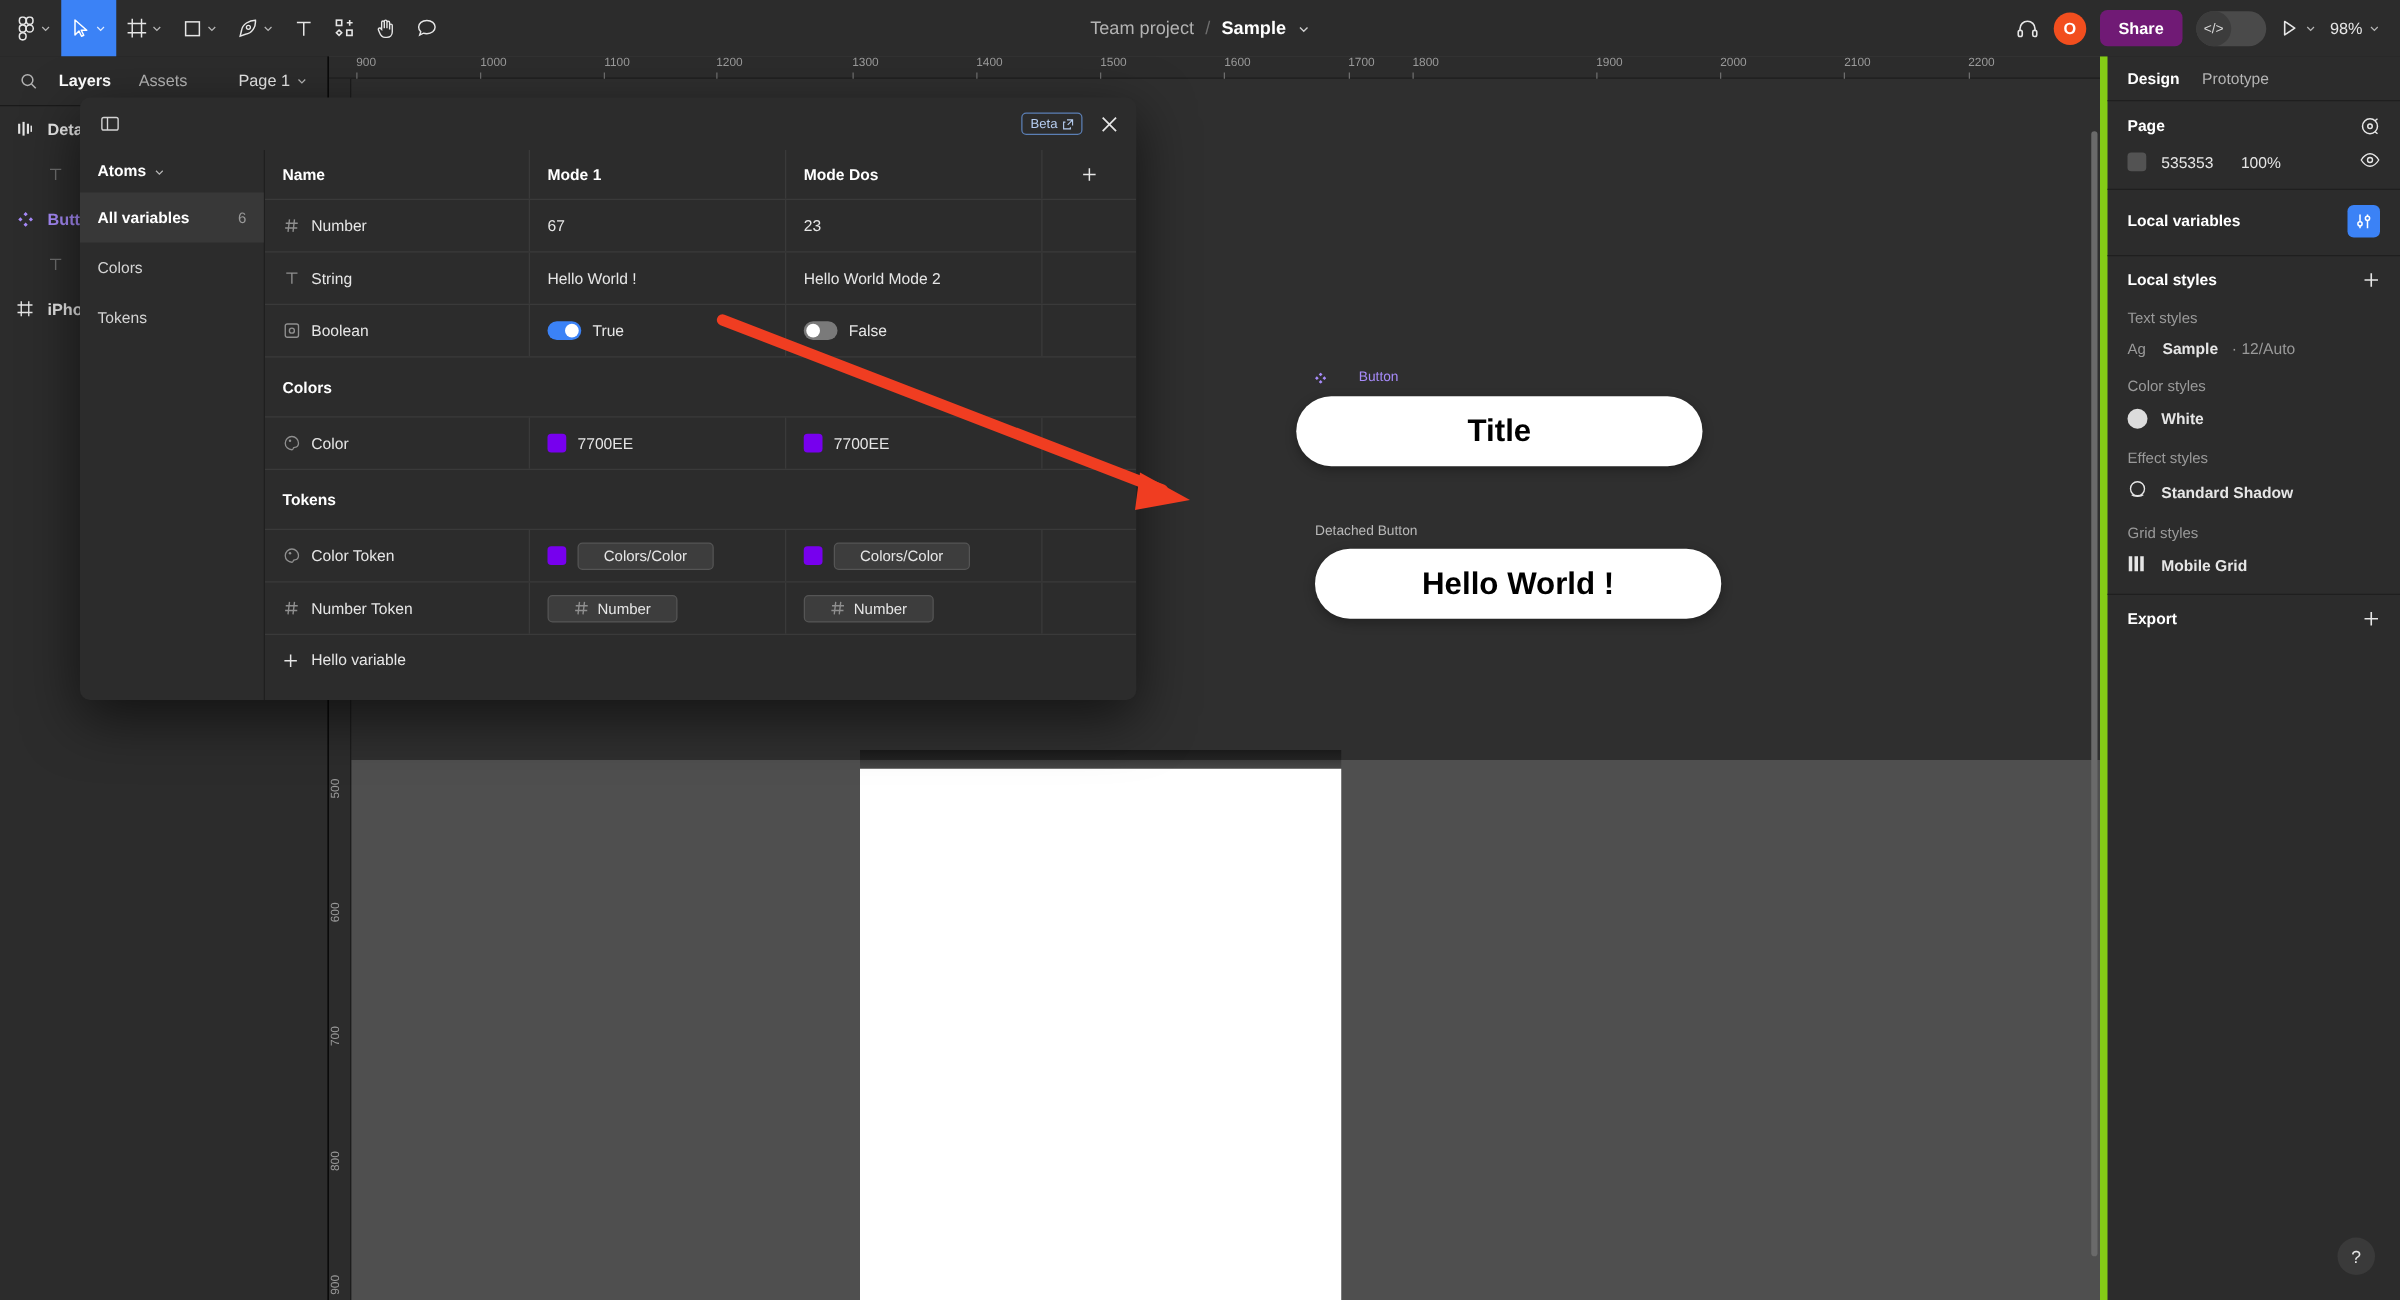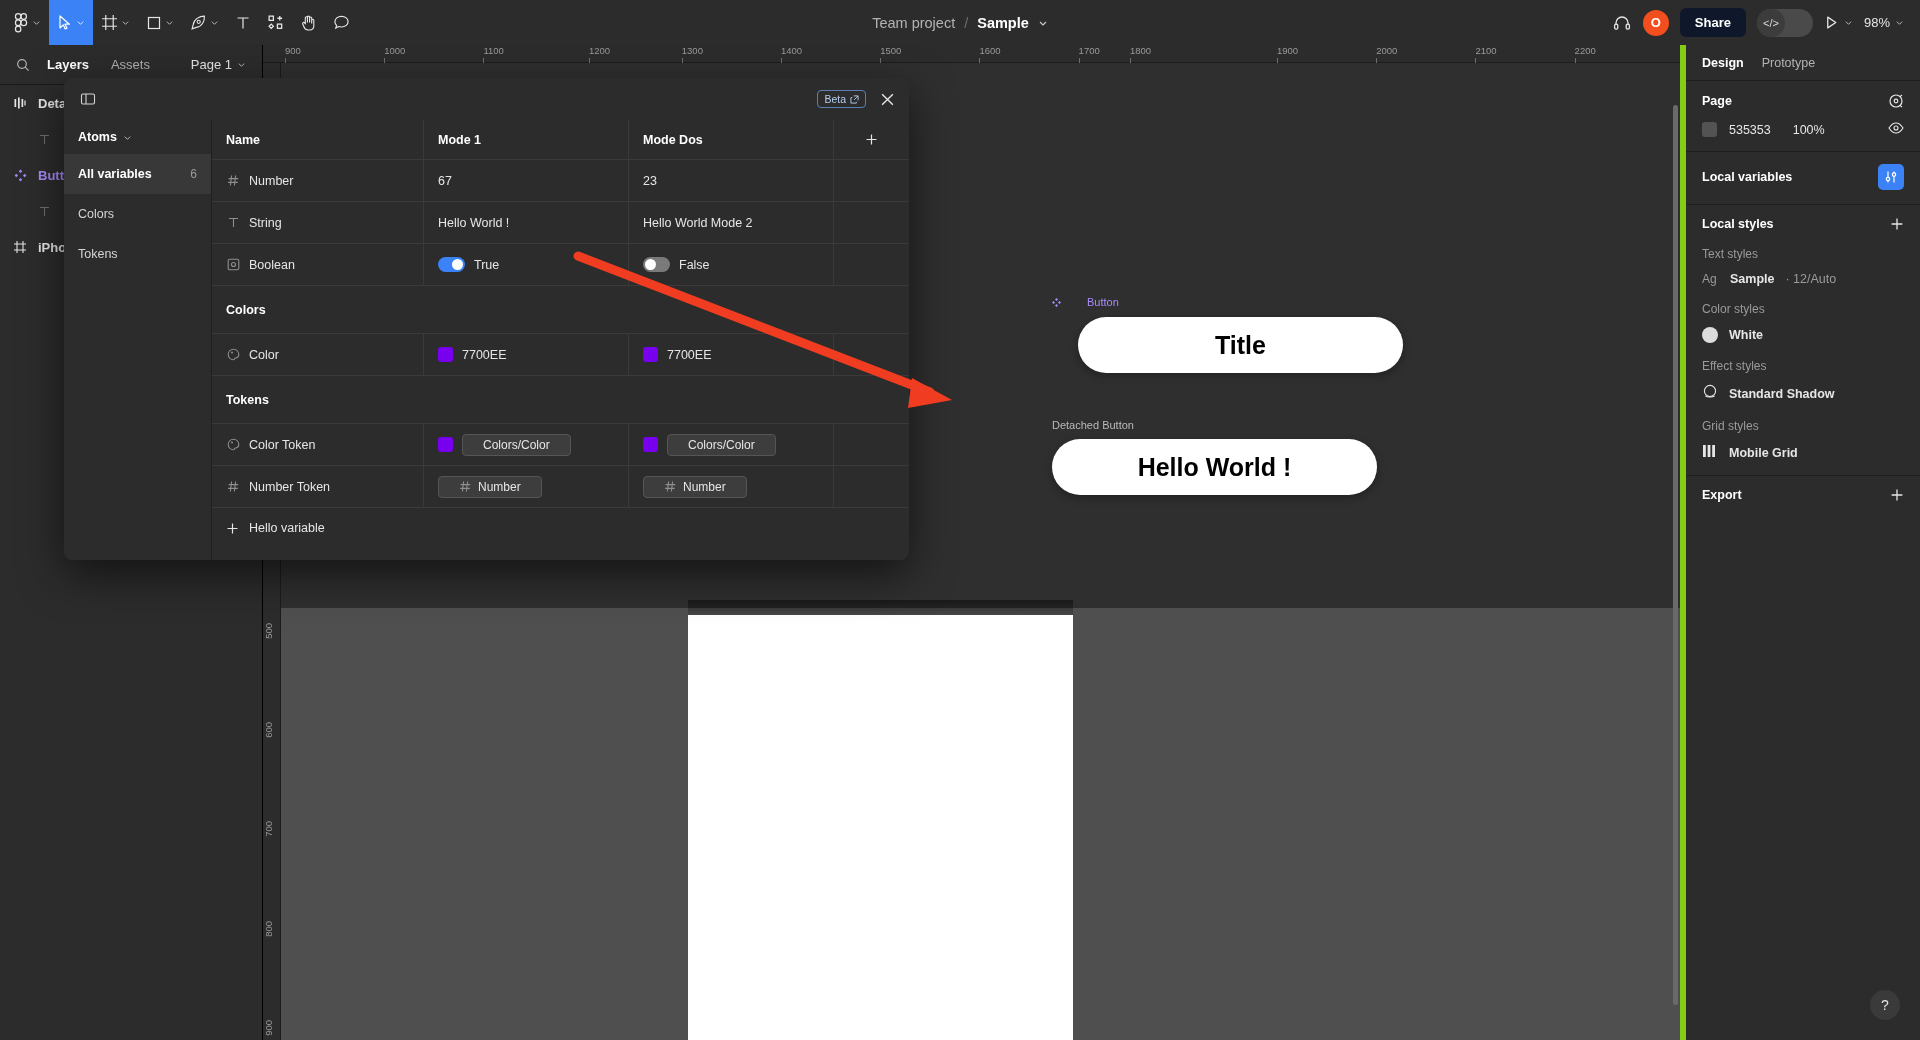--- a/index.html
+++ b/index.html
@@ -38,21 +38,21 @@
     position: absolute; right: 0; top: 0; height: 45px;
     display: flex; align-items: center; gap: 11px; padding-right: 16px; z-index: 45;
   }
   .icon-btn { display:flex; align-items:center; justify-content:center; cursor:pointer; color:#e6e6e6; }
   .avatar {
     width: 26px; height: 26px; border-radius: 50%; background: #f24e1e;
     color: #fff; font-size: 13px; font-weight: bold;
     display: flex; align-items: center; justify-content: center; cursor: pointer;
   }
   .share-btn {
-    background: #0f172a; color: #fff; font-size: 13px; font-weight: bold;
+    background: #701a75; color: #fff; font-size: 13px; font-weight: bold;
     border-radius: 6px; padding: 7px 15px; cursor: pointer;
   }
   .pill-toggle {
     width: 56px; height: 28px; border-radius: 14px; background: #4a4a4a;
     display: flex; align-items: center; cursor: pointer;
   }
   .pill-knob {
     width: 28px; height: 28px; border-radius: 50%; background: #3c3c3c;
     display: flex; align-items: center; justify-content: center;
     color: #d8d8d8; font-size: 11px;
@@ -248,36 +248,36 @@
     <div class="canvas-top-strip"></div>
     <div class="frame-shadow"></div>
     <div class="frame-white"></div>
 
     <div class="cv-label comp" style="left:789px;top:251px;">
       <svg width="9" height="9" viewBox="0 0 9 9">
           <path d="M4.5 0 L6 1.5 L4.5 3 L3 1.5Z M1.5 3 L3 4.5 L1.5 6 L0 4.5Z M7.5 3 L9 4.5 L7.5 6 L6 4.5Z M4.5 6 L6 7.5 L4.5 9 L3 7.5Z" fill="#a78bfa"></path>
         </svg>
       <span>Button</span>
     </div>
-    <div class="cv-pill" style="left:815px;top:272px;width:325px;height:56px;text-align:center;">
+    <div class="cv-pill" style="left:774px;top:272px;width:325px;height:56px;text-align:center;">
       <span>Title</span>
     </div>
 
     <div class="cv-label det" style="left:789px;top:374px;">
       <span>Detached Button</span>
     </div>
     <div class="cv-pill" style="left:789px;top:394px;width:325px;height:56px;">
       <span>Hello World !</span>
     </div>
 
     <div class="ruler-h" id="ruler-h">
         <div class="rh-tick" style="left: 22px;"><span>900</span><i></i></div>
         <div class="rh-tick" style="left: 121.2px;"><span>1000</span><i></i></div>
         <div class="rh-tick" style="left: 220.4px;"><span>1100</span><i></i></div>
-        <div class="rh-tick" style="left: 326px;"><span>1200</span><i></i></div>
+        <div class="rh-tick" style="left: 310px;"><span>1200</span><i></i></div>
         <div class="rh-tick" style="left: 418.8px;"><span>1300</span><i></i></div>
         <div class="rh-tick" style="left: 518px;"><span>1400</span><i></i></div>
         <div class="rh-tick" style="left: 617.2px;"><span>1500</span><i></i></div>
         <div class="rh-tick" style="left: 716.4px;"><span>1600</span><i></i></div>
         <div class="rh-tick" style="left: 815.6px;"><span>1700</span><i></i></div>
         <div class="rh-tick" style="left: 867px;"><span>1800</span><i></i></div>
         <div class="rh-tick" style="left: 1014px;"><span>1900</span><i></i></div>
         <div class="rh-tick" style="left: 1113.2px;"><span>2000</span><i></i></div>
         <div class="rh-tick" style="left: 1212.4px;"><span>2100</span><i></i></div>
         <div class="rh-tick" style="left: 1311.6px;"><span>2200</span><i></i></div>

